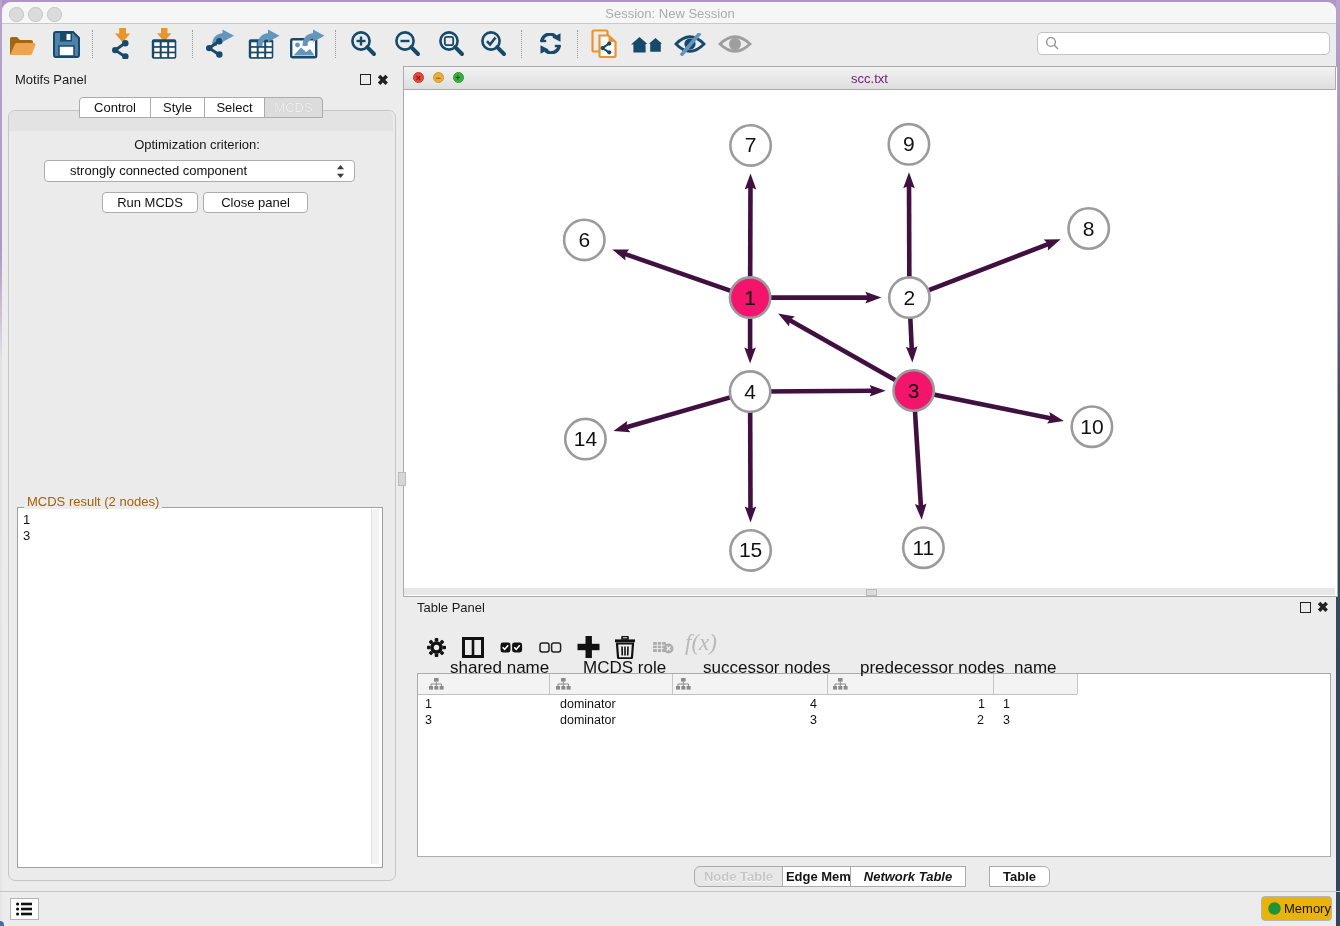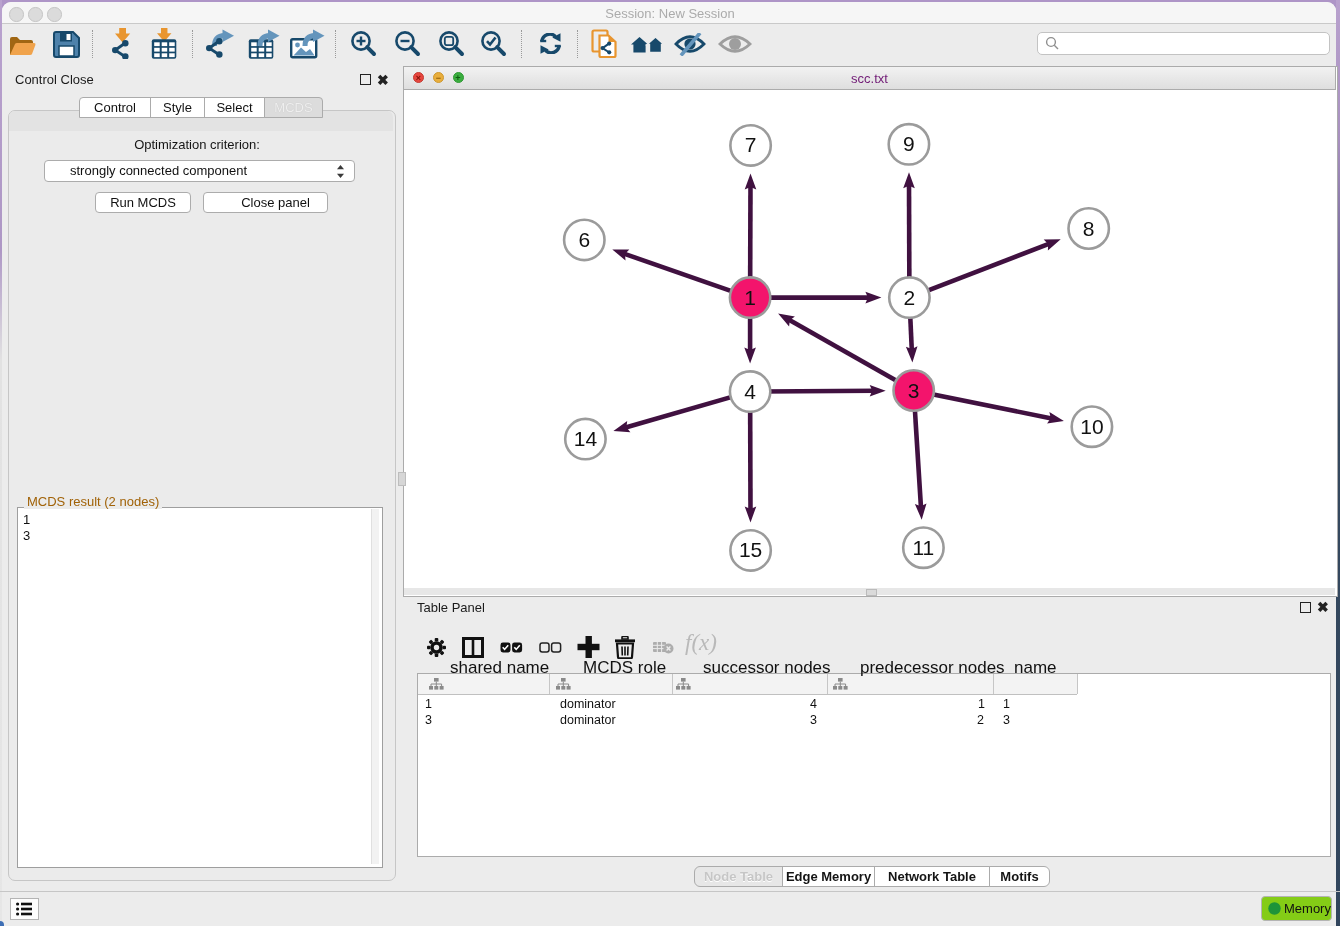--- a/index.html
+++ b/index.html
@@ -41,21 +41,21 @@
 #tablebox{left:417px;top:673px;width:912px;height:182px;background:#fff;border:1px solid #ABABAB;}
 #thead{left:418px;top:674px;width:659px;height:20px;background:#F3F3F3;border-bottom:1px solid #C0C0C0;}
 .thdiv{position:absolute;top:674px;height:20px;width:0;border-left:1px solid #C6C6C6;}
 .thlabel{position:absolute;top:658px;font-size:17px;color:#111;}
 .cell{position:absolute;font-size:12.5px;color:#111;}
 
 .btab{position:absolute;top:866px;height:19px;background:#fff;border:1px solid #ABABAB;font-size:13px;font-weight:bold;text-align:center;line-height:19px;color:#141414;}
 
 #statusline{left:0px;top:891px;width:1340px;height:0;border-top:1px solid #C6C6C6;}
 #listbtn{left:10px;top:898px;width:27px;height:20px;background:#FDFDFD;border:1px solid #B4B4B4;}
-#membtn{left:1261px;top:896px;width:69px;height:23px;background:#84cc16;border:1px solid #B4B4B4;border-radius:4px;font-size:12px;color:#111;}
+#membtn{left:1261px;top:896px;width:69px;height:23px;background:#eab308;border:1px solid #B4B4B4;border-radius:4px;font-size:12px;color:#111;}
 </style></head>
 <body>
 <div class="abs" id="win"></div>
 <div class="abs" style="left:1336px;top:0;width:4px;height:926px;background:linear-gradient(#B9A2CE 0px,#A890BF 140px,#6A6293 290px,#35495F 420px,#31455C 926px);"></div>
 <div class="abs" style="left:0;top:0;width:2px;height:926px;background:linear-gradient(#B9A2CE 0px,#AE97C5 250px,#E2E2E2 360px,#E6E6E6 926px);"></div>
 <div class="abs" id="titlebar"></div>
 <div class="tl" style="left:9px;"></div>
 <div class="tl" style="left:28px;"></div>
 <div class="tl" style="left:47px;"></div>
 <div class="abs" id="title">Session: New Session</div>
@@ -206,37 +206,37 @@
 <div class="sep" style="left:335px;"></div>
 <div class="sep" style="left:521px;"></div>
 <div class="sep" style="left:577px;"></div>
 <div class="abs" id="search">
     <svg width="15" height="15" viewBox="0 0 15 15">
       <circle cx="6" cy="6" r="4.4" fill="none" stroke="#8F8F8F" stroke-width="1.4"></circle>
       <line x1="9.3" y1="9.3" x2="13" y2="13" stroke="#8F8F8F" stroke-width="1.4"></line>
     </svg>
   </div>
 
-<div class="abs" id="cphead">Control Close</div>
+<div class="abs" id="cphead">Motifs Panel</div>
 <div class="winbtn" style="left:360px;top:74px;"></div>
 <div class="xbtn" style="left:377px;top:74px;">✖</div>
 <div class="abs" id="cpanel"></div>
 <div class="abs" id="cpanelTopShade"></div>
 <div class="tab" style="left:79px;width:70px;border-radius:4px 0 0 0;">Control</div>
 <div class="tab" style="left:150px;width:53px;">Style</div>
 <div class="tab" style="left:204px;width:59px;">Select</div>
 <div class="tab" style="left:264px;width:57px;background:#DCDCDC;color:#EFEFEF;border-radius:0 4px 0 0;text-shadow:0 0 1px #bbb;">MCDS</div>
 <div class="abs" id="optlabel">Optimization criterion:</div>
 <div class="abs" id="combo"><span>strongly connected component</span>
 <svg width="9" height="13" viewBox="0 0 9 13" style="position:absolute;right:9px;top:3.5px;">
       <polygon points="4.5,0 8,4.3 1,4.3" fill="#3a3a3a"></polygon>
       <polygon points="4.5,13 8,8.7 1,8.7" fill="#3a3a3a"></polygon>
     </svg></div>
-<div class="btn" style="left:95px;width:94px;">Run MCDS</div>
-<div class="btn" style="left:203px;width:103px;padding-left:20px;">Close panel</div>
+<div class="btn" style="left:102px;width:94px;">Run MCDS</div>
+<div class="btn" style="left:203px;width:103px;">Close panel</div>
 <div class="abs" id="fieldset"></div>
 <div class="abs" id="fsscroll"></div>
 <div class="abs" id="fslegend">MCDS result (2 nodes)</div>
 <div class="abs" id="fsv1">1</div>
 <div class="abs" id="fsv2">3</div>
 
 <div class="abs" id="netwin"></div>
 <div class="abs" id="nettitle"></div>
 <div class="tl2" style="left:413px;background:#E8463E;border:0.5px solid #C23B33;color:#7E1008;">×</div>
 <div class="tl2" style="left:433px;background:#E9AE3C;border:0.5px solid #CE982F;color:#8E5E09;">−</div>
@@ -441,22 +441,22 @@
 <div class="cell" style="left:978px;top:697px;">1</div>
 <div class="cell" style="left:1003px;top:697px;">1</div>
 <div class="cell" style="left:425px;top:713px;">3</div>
 <div class="cell" style="left:560px;top:713px;">dominator</div>
 <div class="cell" style="left:810px;top:713px;">3</div>
 <div class="cell" style="left:977px;top:713px;">2</div>
 <div class="cell" style="left:1003px;top:713px;">3</div>
 
 <div class="btab" style="left:694px;width:87px;border-radius:6px 0 0 6px;background:#E7E7E7;color:#C6C6C6;text-shadow:0 1px 0 #fff;">Node Table</div>
 <div class="btab" style="left:782px;width:91px;">Edge Memory</div>
-<div class="btab" style="left:874px;width:114px;">Network Table</div>
-<div class="btab" style="left:989px;width:59px;border-radius:0 6px 6px 0;">Motifs</div>
+<div class="btab" style="left:850px;width:114px;font-style:italic;">Network Table</div>
+<div class="btab" style="left:989px;width:59px;border-radius:0 6px 6px 0;">Table</div>
 
 <div class="abs" id="statusline"></div>
 <div class="abs" id="listbtn">
     <svg width="17" height="14" viewBox="0 0 17 14" style="position:absolute;left:5px;top:3px;">
       <circle cx="1.6" cy="2" r="1.6" fill="#111"></circle>
       <circle cx="1.6" cy="7" r="1.6" fill="#111"></circle>
       <circle cx="1.6" cy="12" r="1.6" fill="#111"></circle>
       <rect x="5" y="0.7" width="11" height="2.6" fill="#111"></rect>
       <rect x="5" y="5.7" width="11" height="2.6" fill="#111"></rect>
       <rect x="5" y="10.7" width="11" height="2.6" fill="#111"></rect>

